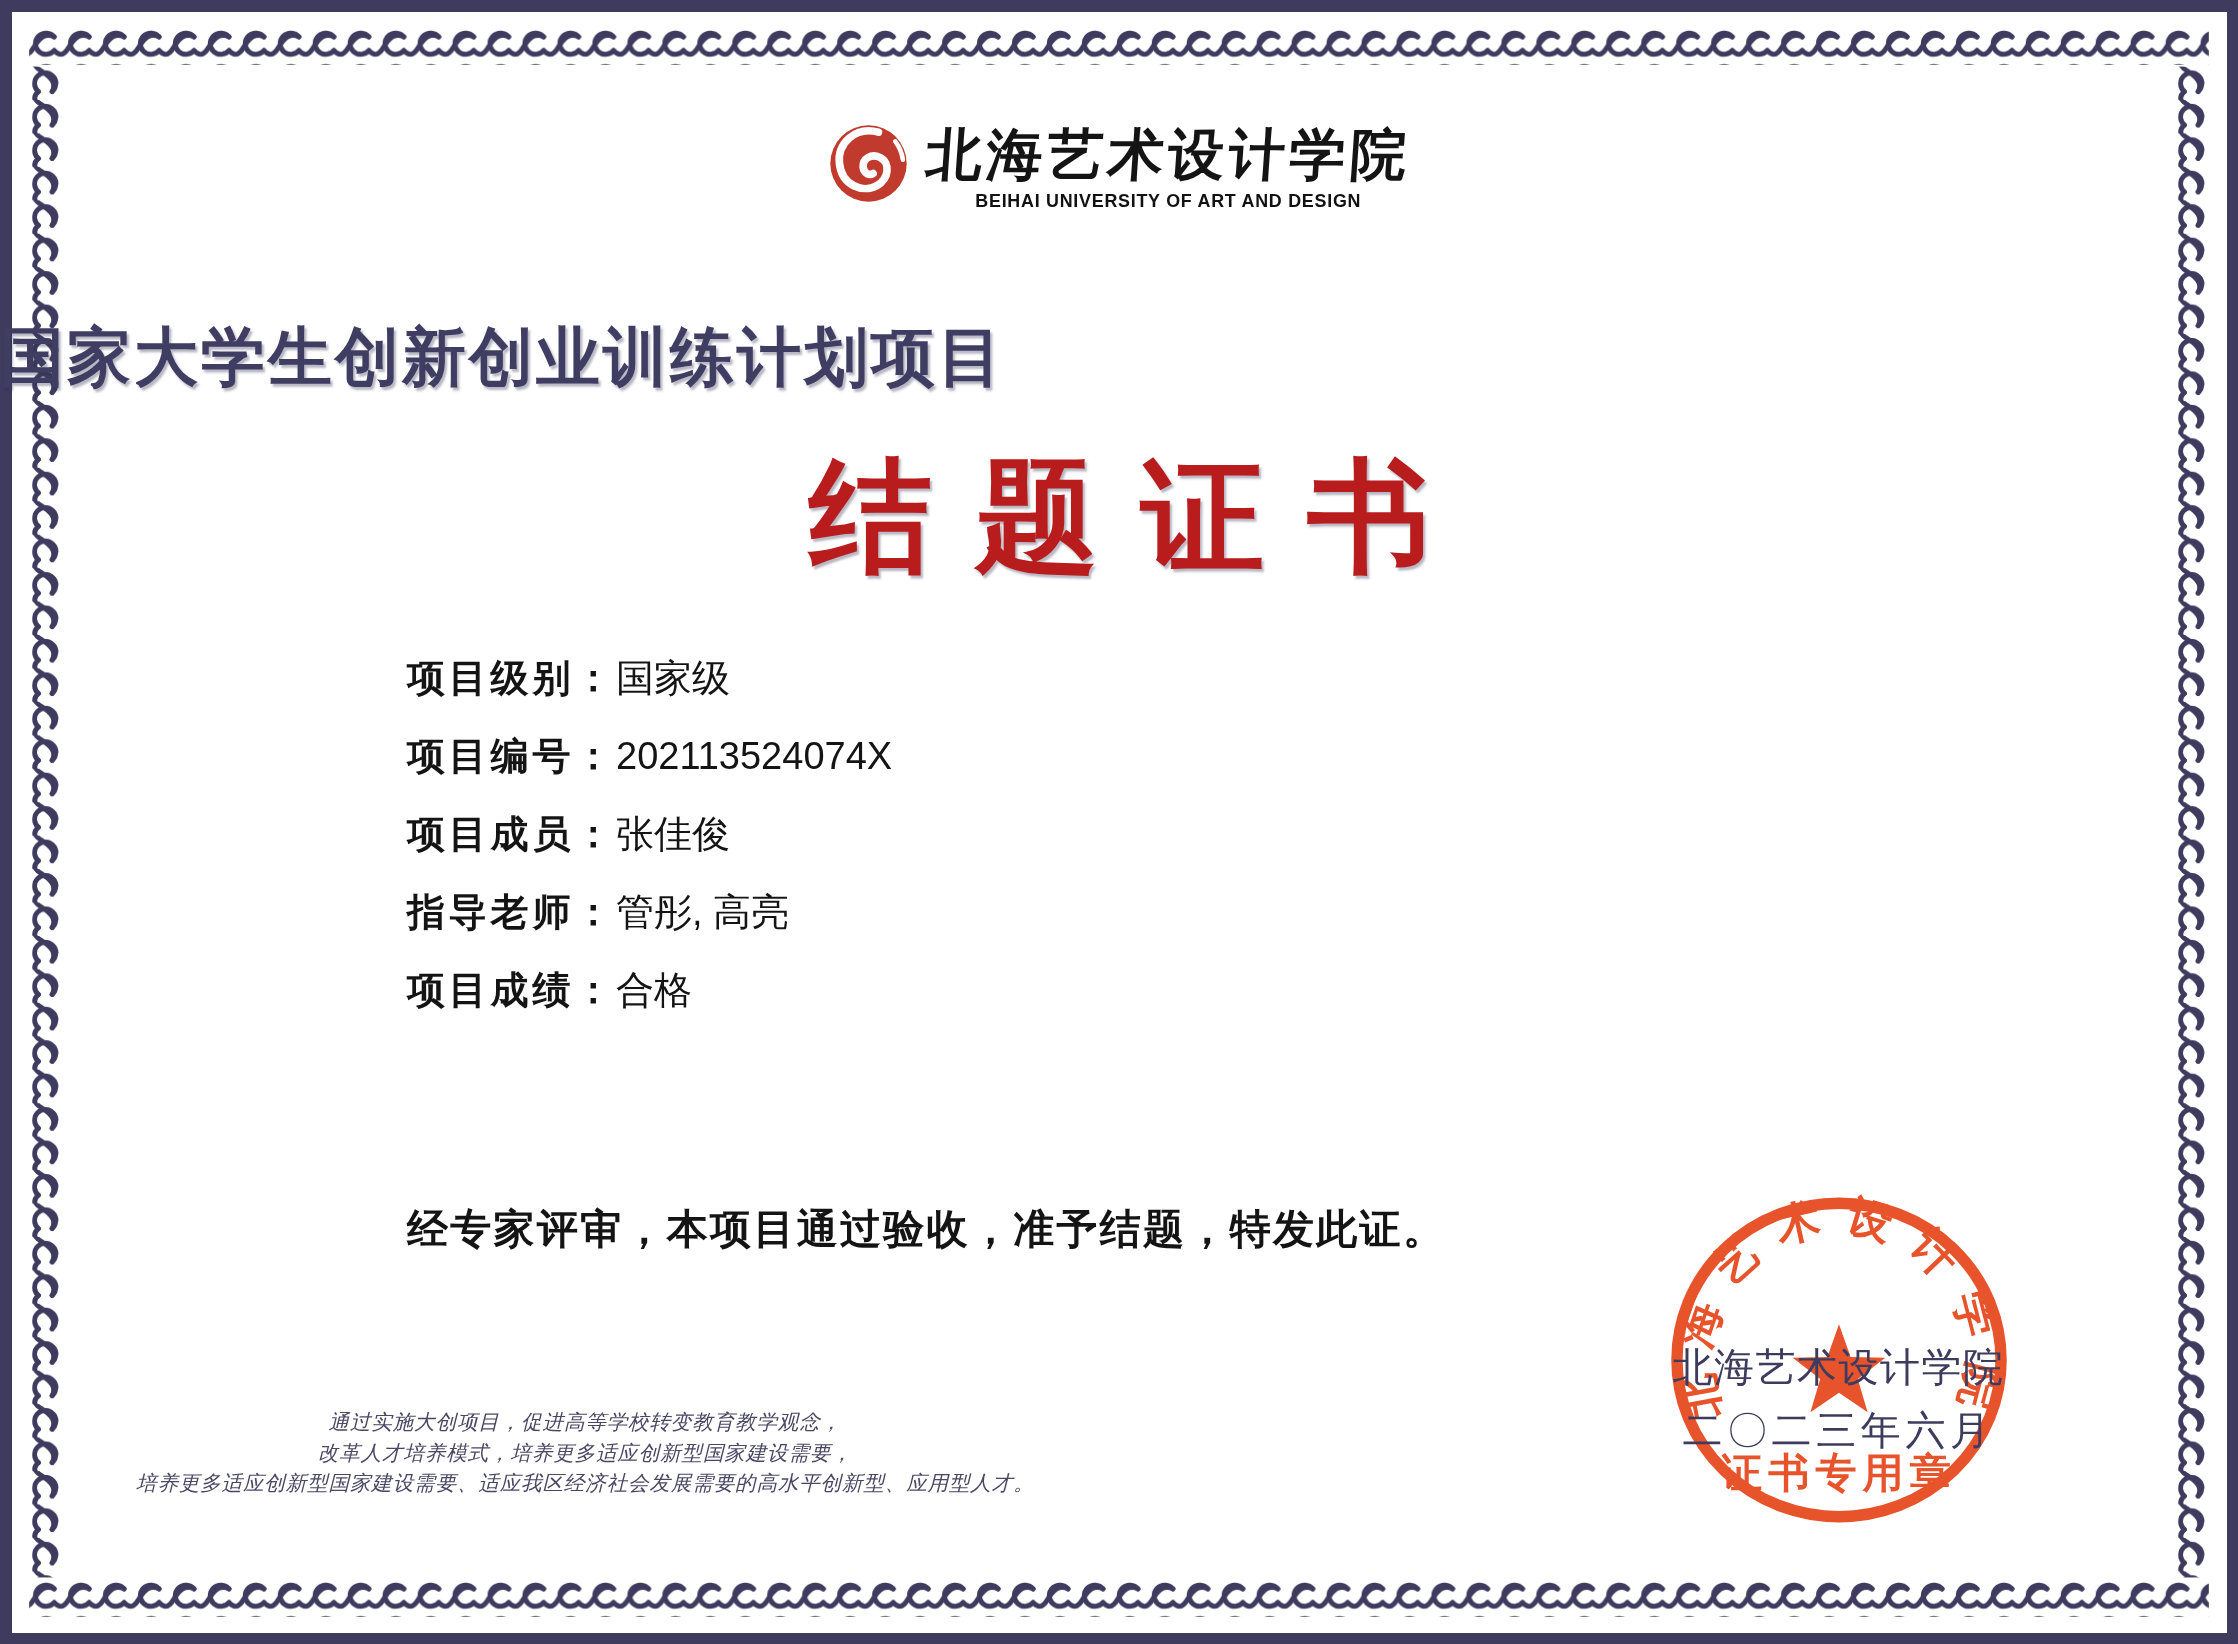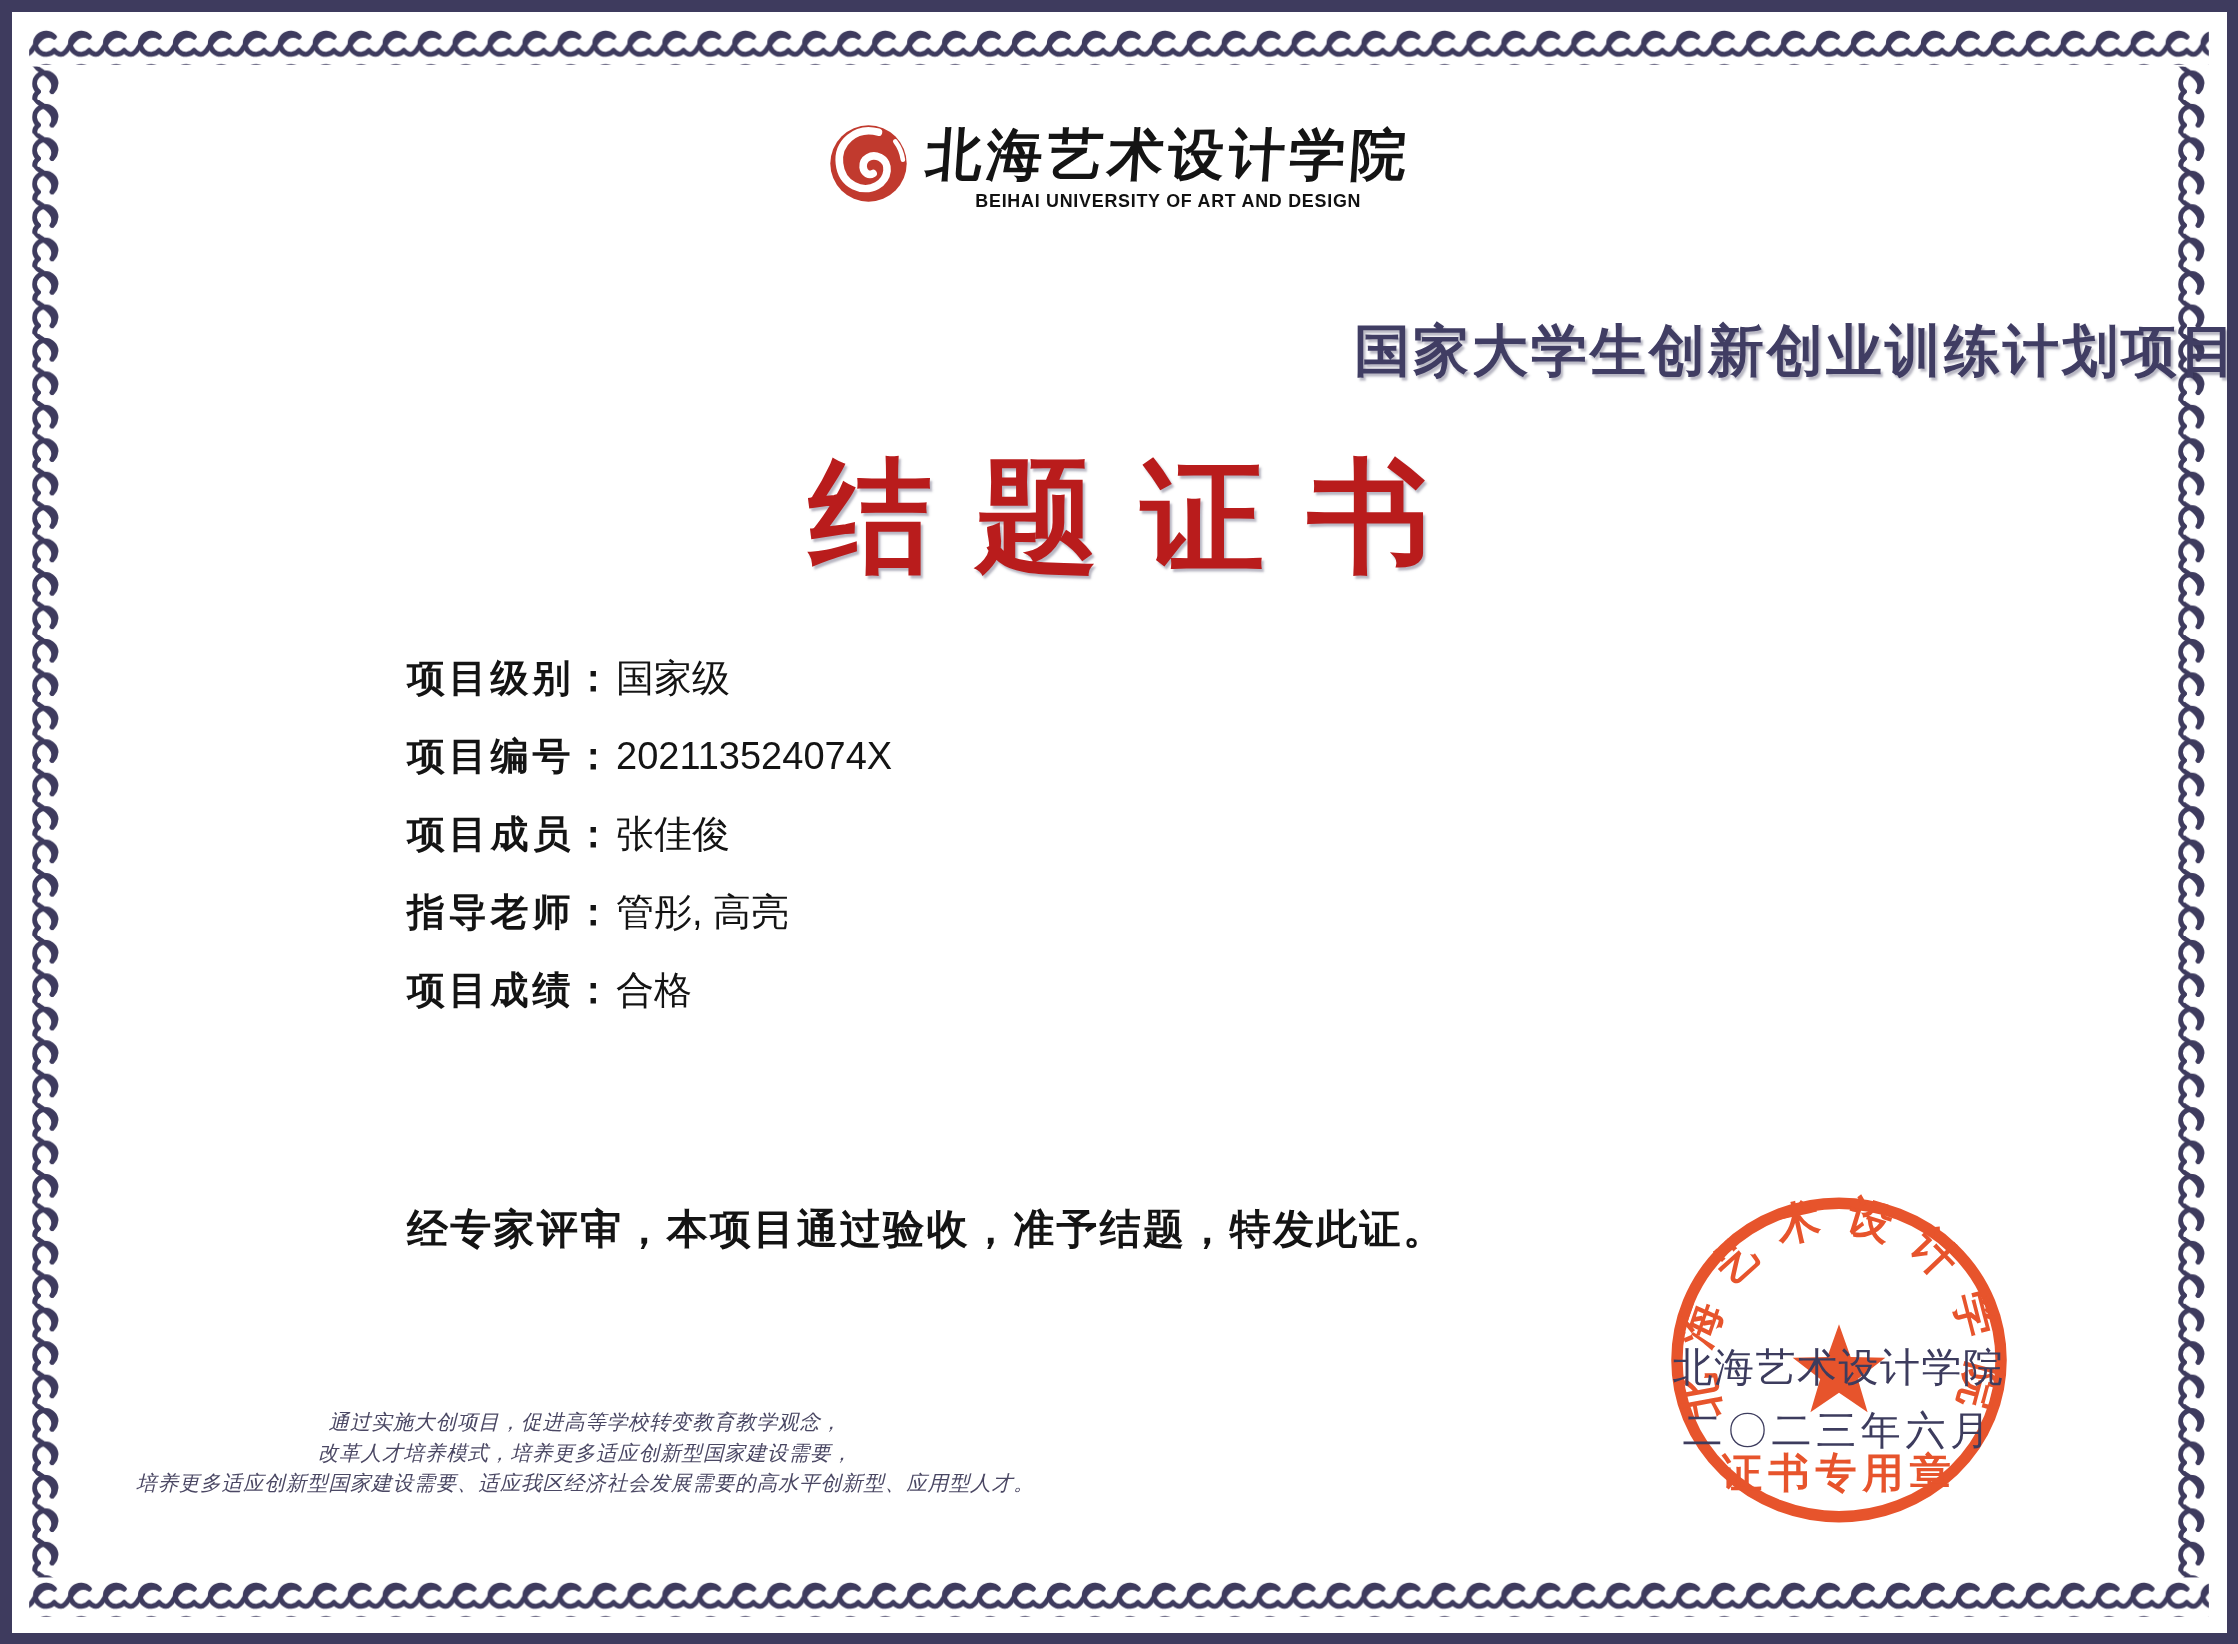--- a/index.html
+++ b/index.html
@@ -16,22 +16,22 @@
   .rope-right{left:2173px;top:65px;width:38px;height:1514px;}
 
   
   .logo-row{position:absolute;top:123px;left:0;width:2239px;display:flex;justify-content:center;align-items:flex-start;gap:17px;}
   .logo-swirl{width:81px;height:81px;flex:0 0 auto;}
   .logo-text{display:flex;flex-direction:column;align-items:center;}
   .logo-cn{font-family:"Liberation Serif",serif;font-weight:bold;font-size:56px;line-height:65px;letter-spacing:4.6px;color:#141414;transform:skewX(-4deg);}
   .logo-en{font-size:19px;font-weight:bold;letter-spacing:0.8px;color:#111;transform:scaleX(.94);margin-top:1.5px;}
 
   
-  .title1{position:absolute;top:314px;left:0;width:2239px;text-align:right;
-    font-family:"Liberation Serif","DejaVu Serif",serif;font-weight:bold;font-size:56px;letter-spacing:3px;
+  .title1{position:absolute;top:314px;left:0;width:2239px;text-align:left;
+    font-family:"Liberation Serif","DejaVu Serif",serif;font-weight:bold;font-size:64px;letter-spacing:3px;
     color:#403d63;text-shadow:2.3px 3px 2.3px rgba(48,45,80,.35);}
   .title2{position:absolute;top:436px;left:0;width:2239px;text-align:center;
     font-family:"Liberation Serif","DejaVu Serif",serif;font-weight:bold;font-size:123px;letter-spacing:43px;text-indent:43px;
     color:#b91c1c;text-shadow:2.3px 3px 2.3px rgba(48,45,80,.35);}
 
   
   .fields{position:absolute;left:407px;top:659px;}
   .field-row{font-size:38px;line-height:38px;margin-bottom:40px;white-space:nowrap;}
   .field-label{font-weight:bold;letter-spacing:3.8px;color:#141414;}
   .field-value{font-weight:normal;color:#141414;}

